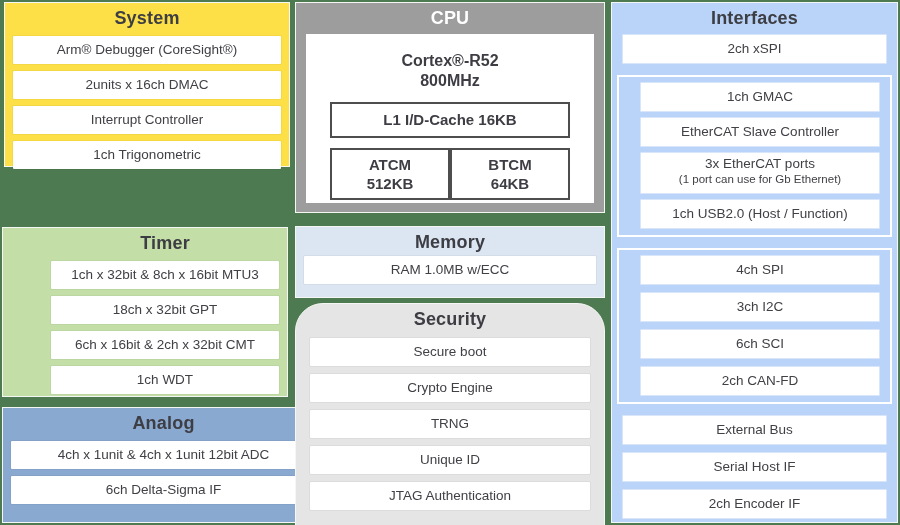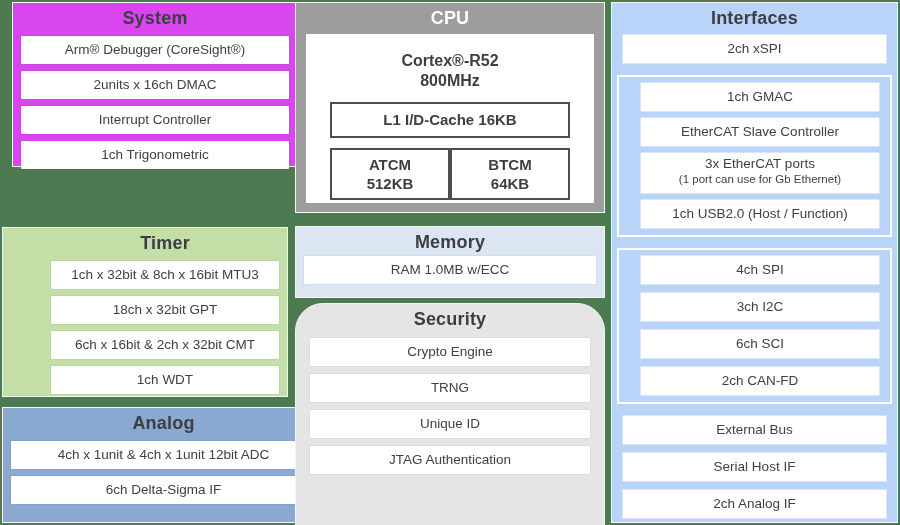--- a/index.html
+++ b/index.html
@@ -34,21 +34,21 @@
     border-radius: 1px;
     margin: 0 8px;
     height: 28px;
     line-height: 28px;
     text-align: center;
     font-size: 13.5px;
     color: #404046;
     box-shadow: 0 0 0 1px rgba(0,0,0,0.04);
   }
   
-  .system   { left: 12px;  top: 2px;   width: 286px; height: 165px; background: #d946ef; }
+  .system   { left: 4px;  top: 2px;   width: 286px; height: 165px; background: #fde047; }
   .timer    { left: 2px;  top: 227px; width: 286px; height: 170px; background: #c3dfa7; padding-left: 40px; }
   .analog   { left: 2px;  top: 407px; width: 323px; height: 116px; background: #8aa9d0; }
   .system .item, .timer .item, .analog .item { margin-top: 7px; }
   .system .block-title { margin-bottom: 2px; }
 
   
   .cpu      { left: 295px; top: 2px;   width: 310px; height: 211px; background: #9d9d9d; }
   .cpu .block-title { color: #ffffff; }
   .cpu-panel {
     position: absolute;
@@ -173,20 +173,21 @@
     </div>
   </div>
 
   <div class="block memory">
     <div class="block-title">Memory</div>
     <div class="item">RAM 1.0MB w/ECC</div>
   </div>
 
   <div class="block security">
     <div class="block-title">Security</div>
+    <div class="item">Secure boot</div>
     <div class="item">Crypto Engine</div>
     <div class="item">TRNG</div>
     <div class="item">Unique ID</div>
     <div class="item">JTAG Authentication</div>
   </div>
 
   <div class="block interfaces">
     <div class="block-title">Interfaces</div>
     <div class="item if-top-item">2ch xSPI</div>
 
@@ -203,17 +204,17 @@
     <div class="if-group if-group2">
       <div class="item">4ch SPI</div>
       <div class="item">3ch I2C</div>
       <div class="item">6ch SCI</div>
       <div class="item">2ch CAN-FD</div>
     </div>
 
     <div class="if-bottom">
       <div class="item">External Bus</div>
       <div class="item">Serial Host IF</div>
-      <div class="item">2ch Analog IF</div>
+      <div class="item">2ch Encoder IF</div>
     </div>
   </div>
 
 </div>
 
 </body></html>

